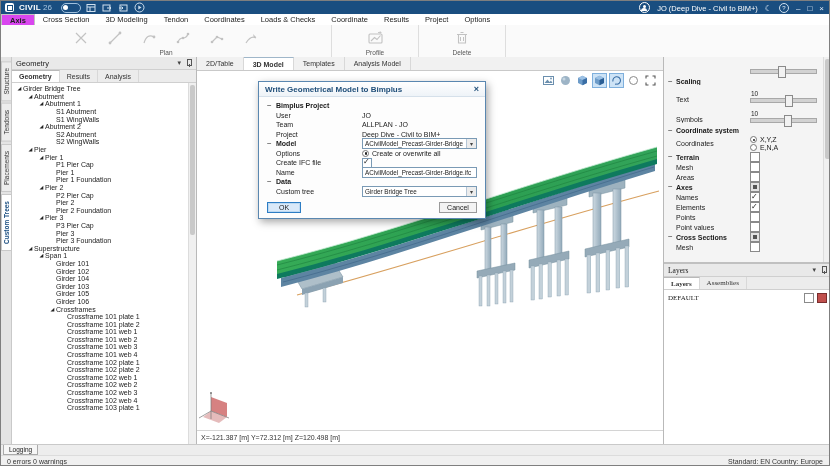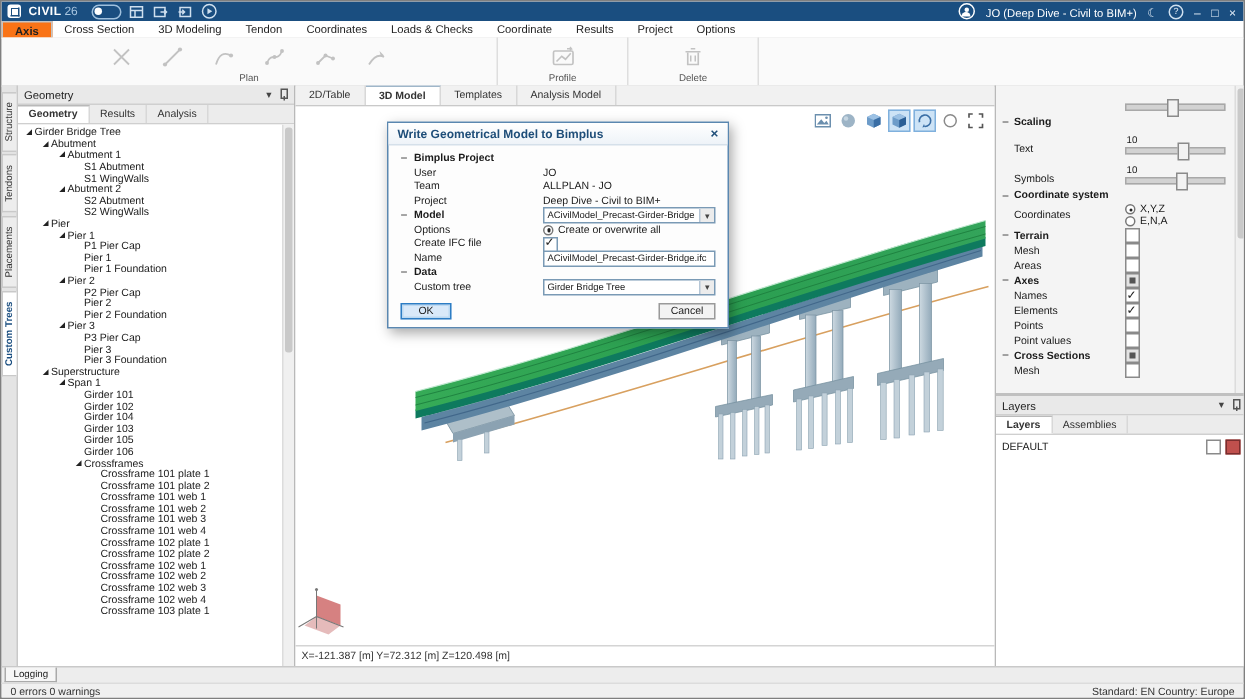--- a/index.html
+++ b/index.html
@@ -17,21 +17,21 @@
   .tb-ico svg{display:block;}
   .tb-title{position:absolute;left:0;right:0;text-align:center;font-size:8px;color:#cfe0ef;pointer-events:none;}
   .tb-right{margin-left:auto;display:flex;align-items:flex-end;gap:7px;padding-right:5px;z-index:2;}
   .avatar{width:9px;height:9px;border:1px solid #fff;border-radius:50%;position:relative;}
   .avatar::before{content:"";position:absolute;left:2.5px;top:1.5px;width:3px;height:3px;border-radius:50%;background:#fff;}
   .avatar::after{content:"";position:absolute;left:1px;top:5px;width:6px;height:3px;border-radius:3px 3px 0 0;background:#fff;}
   .winbtn{font-size:8px;line-height:8px;color:#e8f1fa;}
   
   .menubar{position:absolute;left:0;top:13px;width:100%;height:11px;background:#fff;border-bottom:1px solid #d9d9d9;display:flex;align-items:stretch;font-size:7.5px;}
   .mtab{padding:0 8px;display:flex;align-items:center;color:#222;}
-  .mtab.active{border:1px solid #c3c3c3;border-bottom:none;background:#f97316;font-weight:700;}
+  .mtab.active{border:1px solid #c3c3c3;border-bottom:none;background:#d946ef;font-weight:700;}
   
   .ribbon{position:absolute;left:0;top:24px;width:100%;height:32px;background:#fafafa;border-bottom:1px solid #c9c9c9;display:flex;}
   .rgroup{position:relative;display:flex;flex-direction:column;align-items:center;border-right:1px solid #dedede;}
   .rg-icons{flex:1;display:flex;align-items:center;gap:18px;padding:2px 14px 0;}
   .rg-label{font-size:6.5px;color:#555;padding-bottom:1px;}
   .rg-icons svg{display:block;}
   
   .main{position:absolute;left:0;top:56px;width:100%;height:387px;}
   .vstrip{position:absolute;left:0;top:0;width:11px;height:100%;background:#e4e4e4;border-right:1px solid #c9c9c9;display:flex;flex-direction:column;gap:2px;padding-top:4px;box-sizing:border-box;}
   .vtab{writing-mode:vertical-rl;transform:rotate(180deg);font-size:6.5px;color:#333;background:#ededed;border:1px solid #c9c9c9;border-left:none;padding:6px 0;display:flex;align-items:center;justify-content:center;width:10px;box-sizing:border-box;}
@@ -83,21 +83,21 @@
   .pchk.on::before{content:"\2713";position:absolute;left:0;top:-1.5px;font-size:8px;color:#222;}
   .pchk.mixed{background:#e3e3e3;}
   .pchk.mixed::before{content:"";position:absolute;left:2px;top:2px;width:4px;height:4px;background:#555;}
   .prads{display:none;flex-direction:column;gap:1px;}
   .prow.radio{min-height:17px;}
   .prow.radio .prads{display:flex;}
   .rop{display:flex;align-items:center;gap:3px;}
   .rdot{width:7px;height:7px;border:1px solid #777;border-radius:50%;background:#fff;position:relative;box-sizing:border-box;flex:0 0 auto;}
   .rop.sel .rdot::before{content:"";position:absolute;left:1.5px;top:1.5px;width:2.5px;height:2.5px;border-radius:50%;background:#222;}
   .rop em{font-style:normal;font-size:7px;}
-  .layers{flex:1;background:#f4f4f4;display:flex;flex-direction:column;}
+  .layers{flex:1;background:#f4f4f4;display:flex;flex-direction:column;font-family:Liberation Serif, serif;}
   .layerrow{display:flex;align-items:center;font-size:7px;padding:3px 4px;background:#fff;flex:0 0 auto;}
   .layerrow .sp{flex:1;}
   .lchk{width:8px;height:8px;border:1px solid #8a8a8a;background:#fff;margin-right:3px;}
   .lcolor{width:8px;height:8px;border:1px solid #7a2e2e;background:#c0504d;}
   .layersbody{flex:1;background:#fff;}
   
   .dialog{position:absolute;left:257px;top:80px;width:226px;background:#fdfdfd;border:1px solid #5a87b0;box-shadow:2px 3px 8px rgba(0,0,0,.35);z-index:10;}
   .dlg-title{height:14px;display:flex;align-items:center;padding:0 6px;font-size:8px;font-weight:700;color:#1f4e79;background:linear-gradient(#ffffff,#eef3f8);border-bottom:1px solid #d5e0ea;}
   .dlg-title .sp{flex:1;}
   .dlg-x{color:#1f4e79;font-size:9px;line-height:9px;}

